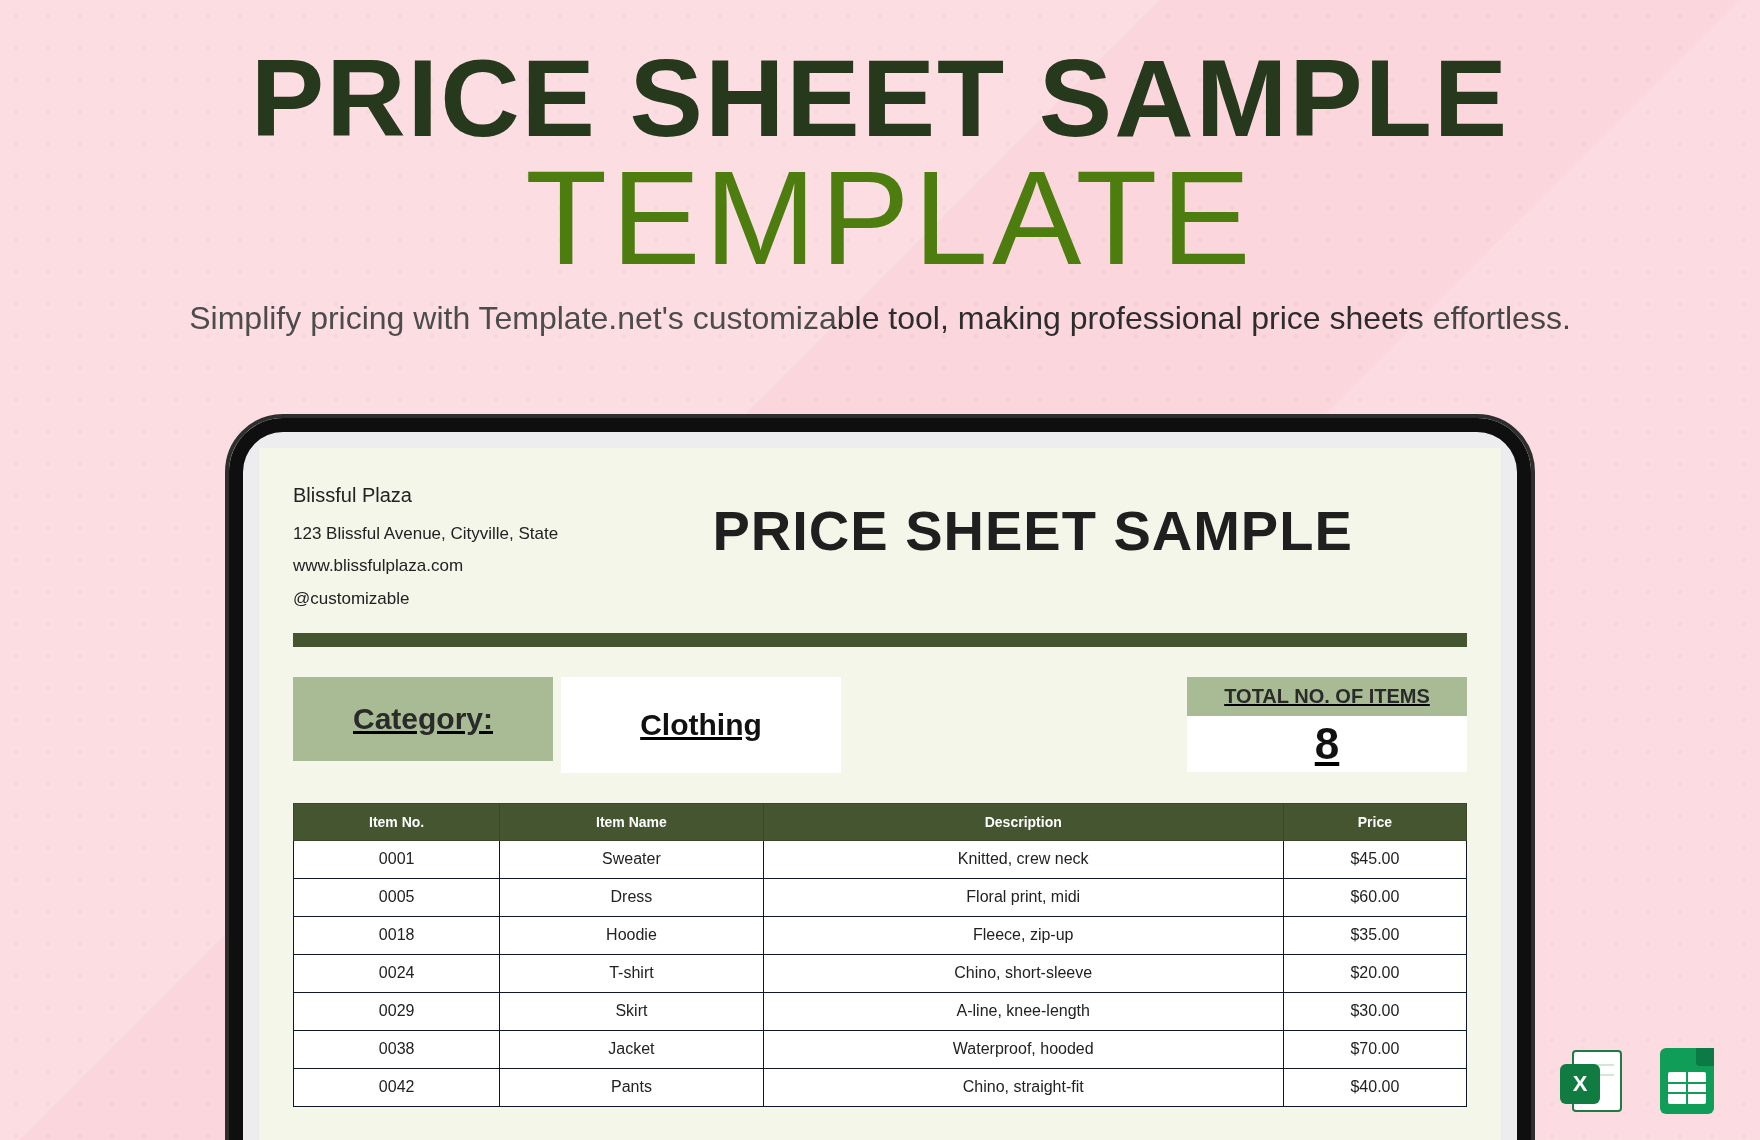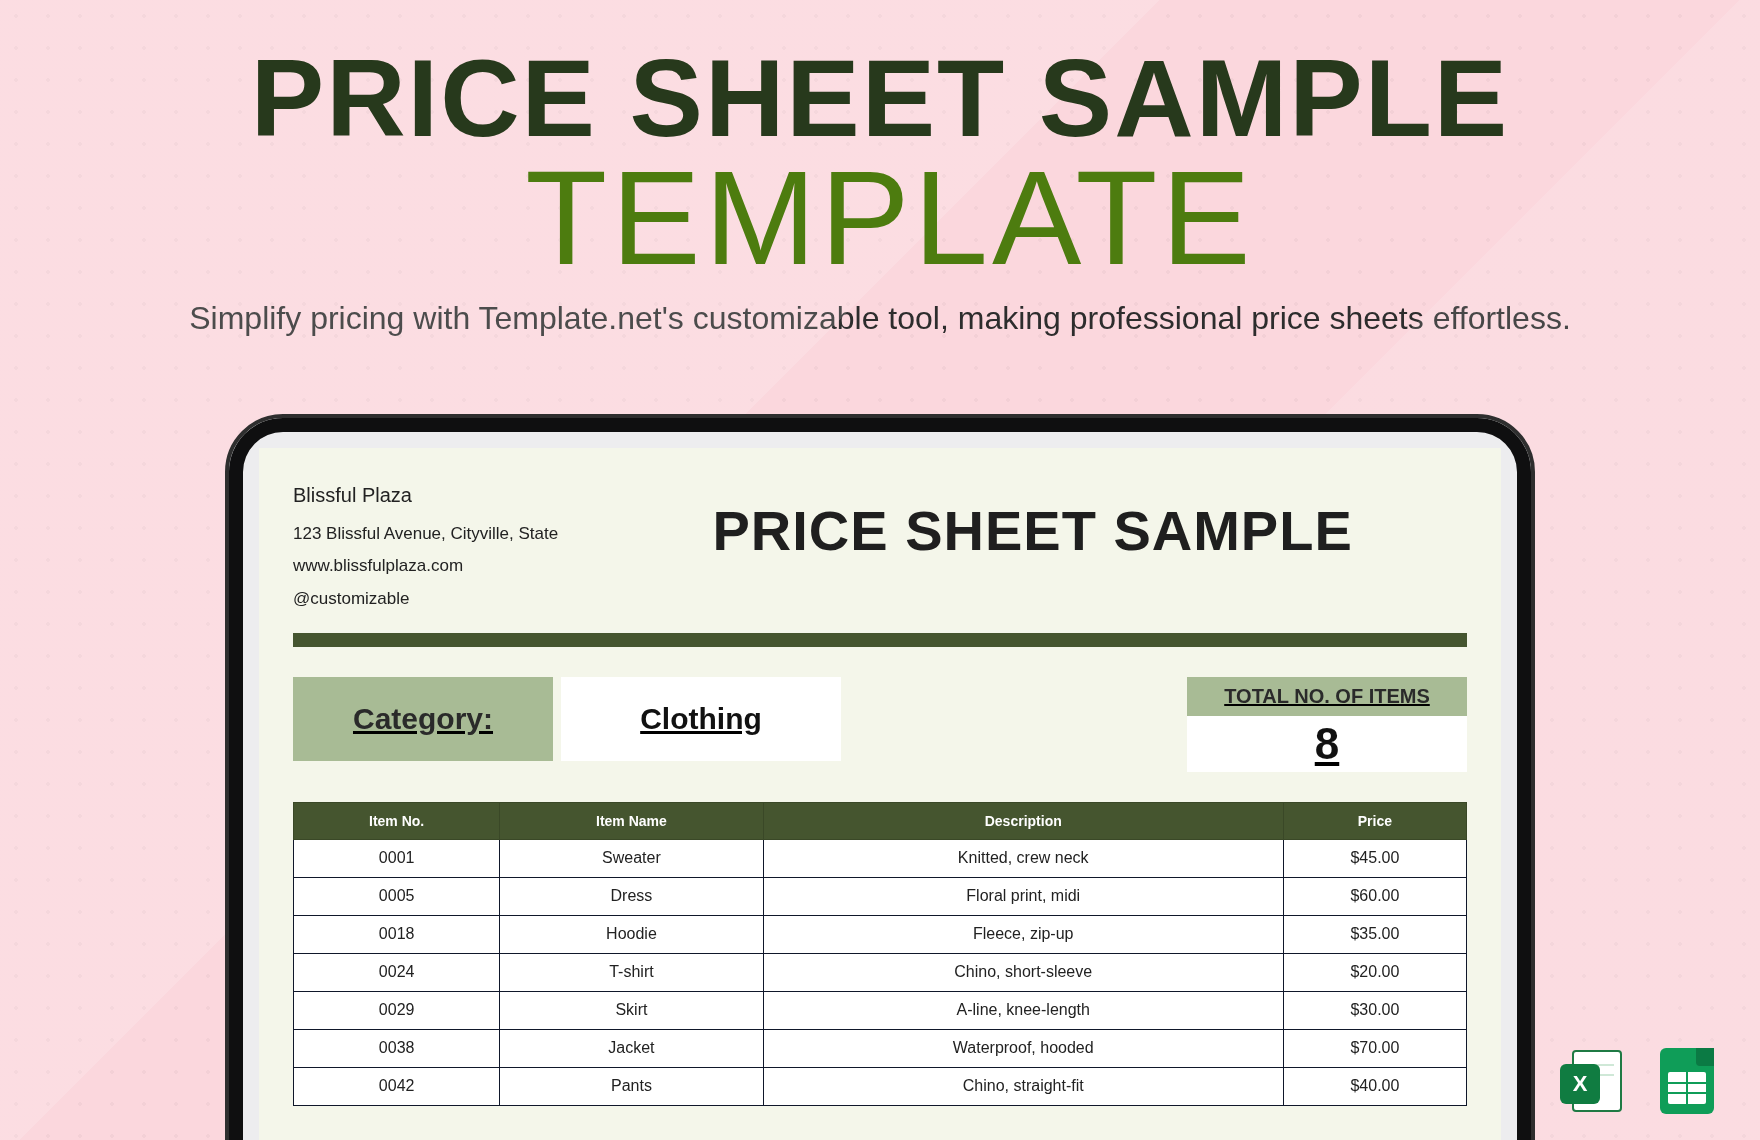--- a/index.html
+++ b/index.html
@@ -67,21 +67,21 @@
 
   .catrow { display:flex; align-items:flex-start; gap:8px; margin-bottom:30px;text-decoration:underline; }
   .catlabel {
     background:#a8bb95; width:260px; display:flex; align-items:center;
     justify-content:center; font-size:30px; font-weight:700; color:#2a2a2a;
     height:84px;
   }
   .catvalue {
     background:#fff; width:280px; display:flex; align-items:center;
     justify-content:center; font-size:30px; font-weight:700; color:#111;
-    height:84px;
+    height:96px;
   }
   .spacer { flex:1; }
   .totalbox { width:280px; text-align:center; }
   .total-label {
     background:#a8bb95; font-size:20px; font-weight:700; color:#2a2a2a;
     padding:8px 16px;
   }
   .total-value {
     background:#fff; font-size:44px; font-weight:900; color:#111;
     padding:8px 0; height:56px;

